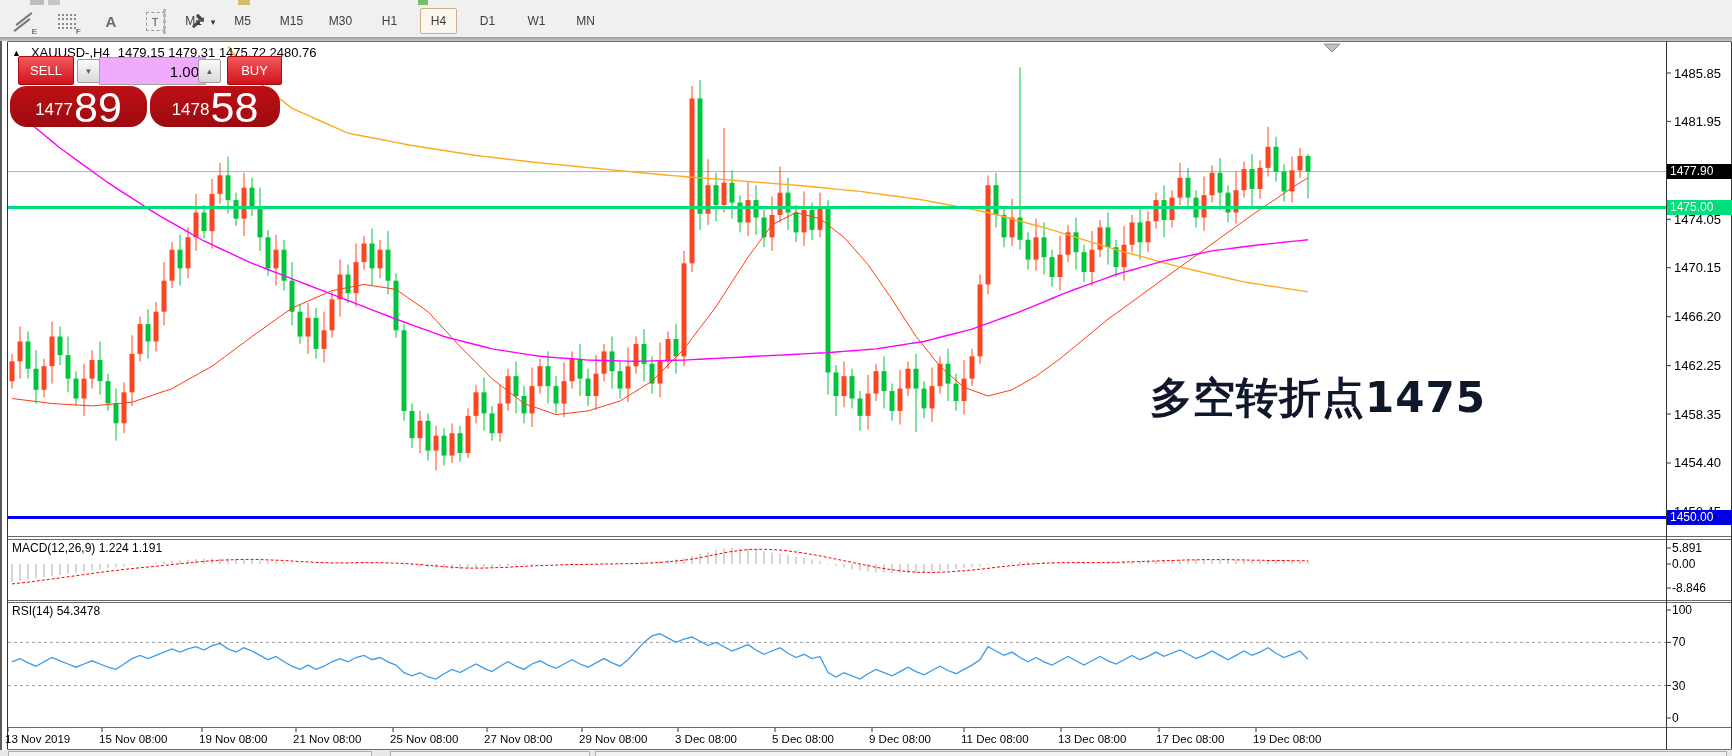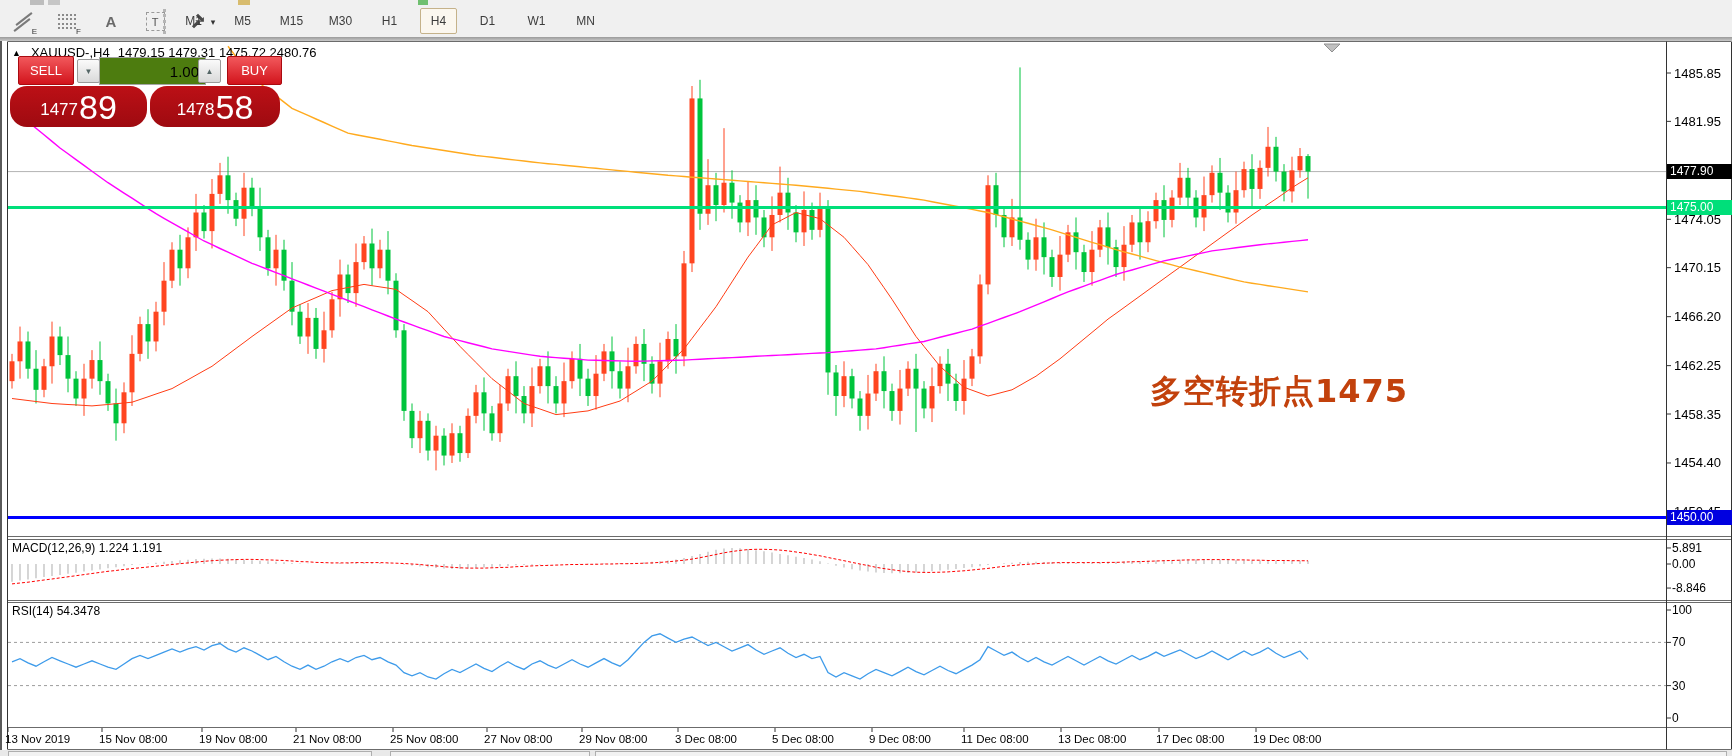--- a/index.html
+++ b/index.html
@@ -44,31 +44,31 @@
       background:linear-gradient(#f2585c,#d2141c);color:#fff;font-size:13px;
       display:flex;align-items:center;justify-content:center;}
   .sell-btn{left:8px;width:54px;}
   .buy-btn{left:217px;width:53px;}
   .spin-btn{position:absolute;top:3px;width:21px;height:22px;border:1px solid #9a9a9a;border-radius:2px;
       background:linear-gradient(#fafafa,#d9d9d9);color:#566;font-size:8px;
       display:flex;align-items:center;justify-content:center;}
   .dn-btn{left:67px;}
   .up-btn{left:188px;}
   .vol-input{position:absolute;left:89px;top:1px;width:97px;height:24px;border:1px solid #a5a5a5;
-      background:#4d7c0f;font-size:15px;text-align:right;padding-right:6px;color:#000;
+      background:#f0abfc;font-size:15px;text-align:right;padding-right:6px;color:#000;
       font-family:"Liberation Sans", sans-serif;}
   .big-quote{position:absolute;top:30px;height:39px;background:linear-gradient(#bc1016,#9e0a10);
       color:#fff;display:flex;align-items:flex-end;justify-content:center;padding-bottom:2px;border-radius:17px;}
   .bq-sell{left:0;width:137px;}
   .bq-buy{left:140px;width:130px;}
   .bq-small{font-size:17px;line-height:30px;margin-right:1px;}
-  .bq-big{font-size:34px;line-height:36px;}
+  .bq-big{font-size:43px;line-height:36px;}
   
-  .annotation{position:absolute;left:1150px;top:370px;font-size:32px;font-weight:700;
-      color:#c2410c;letter-spacing:1px;white-space:nowrap;font-family:"DejaVu Sans", sans-serif;}
+  .annotation{position:absolute;left:1150px;top:370px;font-size:42px;font-weight:700;
+      color:#0f172a;letter-spacing:1px;white-space:nowrap;font-family:"DejaVu Sans", sans-serif;}
   .ind-label{position:absolute;font-size:12px;color:#000;}
   .macd-label{left:12px;top:541px;}
   .rsi-label{left:12px;top:604px;}
   .price-chip{position:absolute;left:1667px;width:64px;height:15px;color:#fff;font-size:12px;
       line-height:15px;padding-left:3px;}
   .chip-current{top:164px;background:#000;}
   .chip-green{top:200px;background:#00df7a;}
   .chip-blue{top:510px;background:#0000e0;}
   
   .bottom-sliver{position:absolute;left:0;top:750px;width:1732px;height:6px;background:#e9e9e9;}

